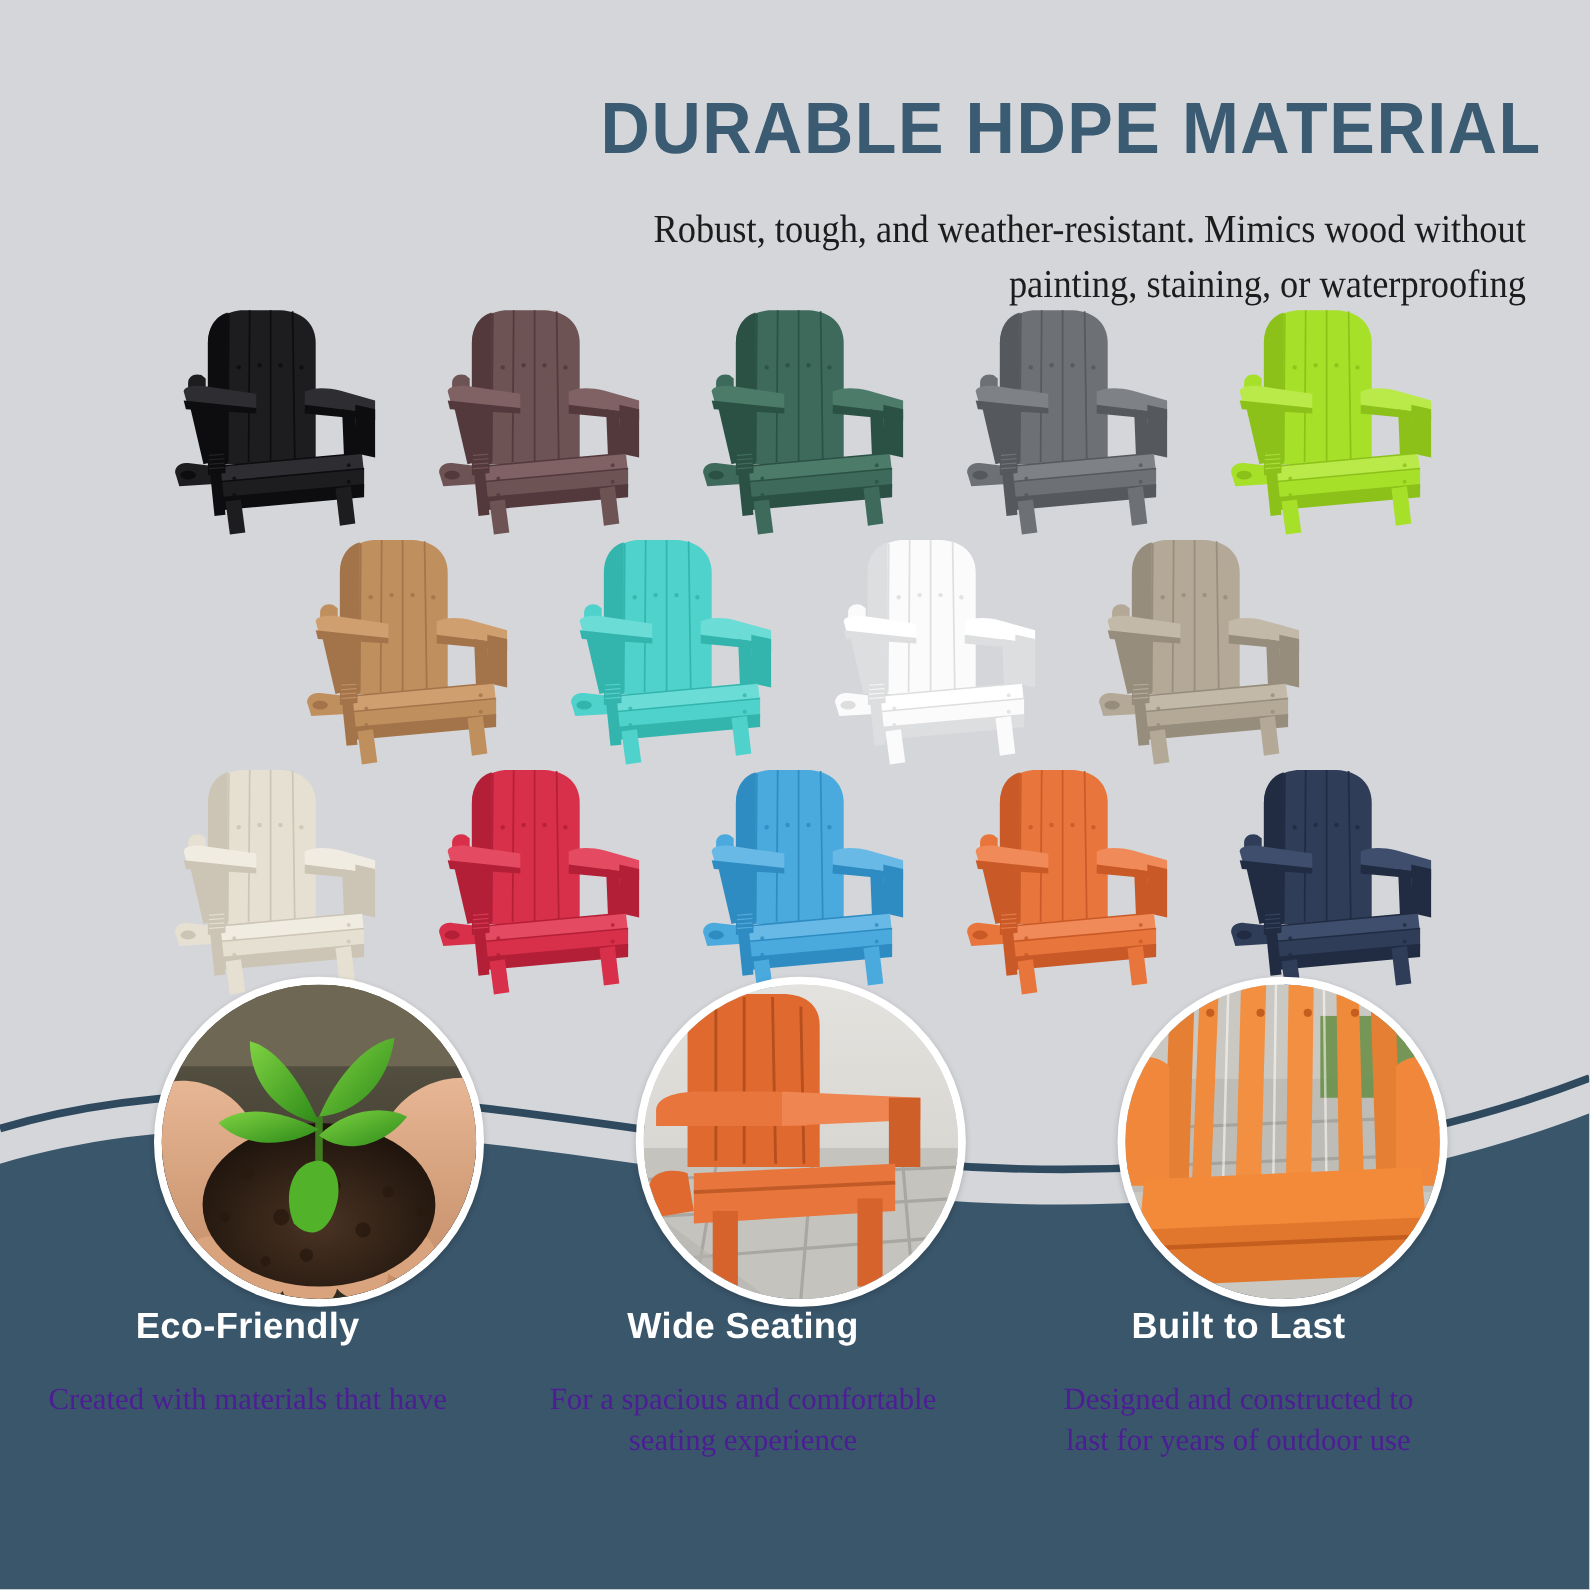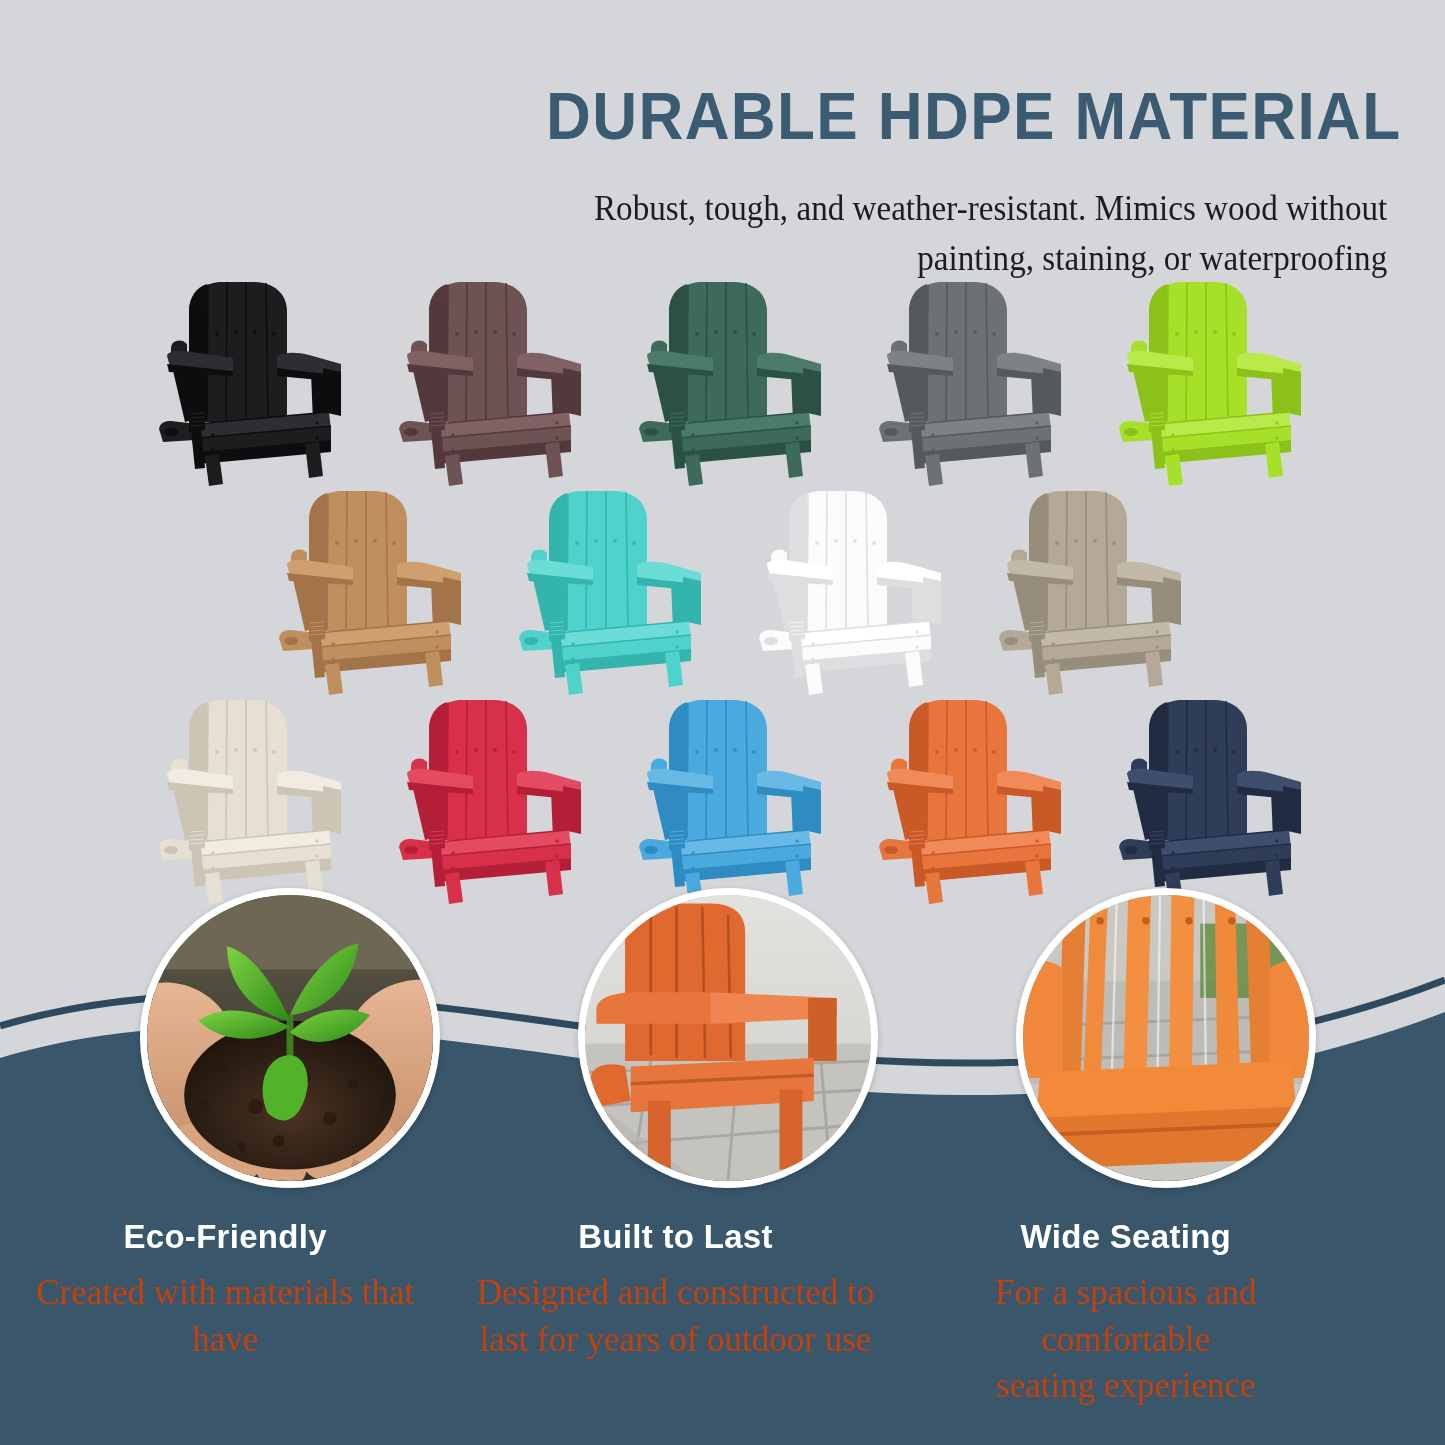--- a/index.html
+++ b/index.html
@@ -53,31 +53,31 @@
     position:absolute; width:300px; height:300px; border-radius:50%;
     border:7px solid #ffffff; overflow:hidden;
     box-shadow:0 2px 6px rgba(0,0,0,.18);
   }
   .circ svg{ display:block; width:100%; height:100%; }
   .c1{ left:140px; top:0; }
   .c2{ left:578px; top:0; }
   .c3{ left:1016px; top:0; }
 
   
-  .features{ position:absolute; left:0; top:1218px; width:1351px; display:flex; }
+  .features{ position:absolute; left:0; top:1186px; width:1351px; display:flex; }
   .feat{ flex:1; text-align:center; padding:0 22px; }
   .feat-title{
     font-family:"Liberation Sans", sans-serif;
     font-weight:700; font-size:33px; color:#ffffff;
     letter-spacing:.3px;
   }
   .feat-desc{
     font-family:"Liberation Serif", serif;
-    font-size:35px; line-height:1.33; color:#c2410c;
-    margin-top:14px;
+    font-size:28px; line-height:1.33; color:#4c1d95;
+    margin-top:30px;
   }
 </style>
 </head>
 <body style="background: rgb(212, 214, 218);">
 
 <div id="stage">
 
   <div class="header">
     <div class="title">DURABLE HDPE MATERIAL</div>
     <div class="subtitle">
@@ -1242,28 +1242,28 @@
   </div>
 
   <div class="features">
     <div class="feat">
       <div class="feat-title">Eco-Friendly</div>
       <div class="feat-desc">
         <div>Created with materials that have</div>
       </div>
     </div>
     <div class="feat">
+      <div class="feat-title">Wide Seating</div>
+      <div class="feat-desc">
+        <div>For a spacious and comfortable</div>
+        <div>seating experience</div>
+      </div>
+    </div>
+    <div class="feat">
       <div class="feat-title">Built to Last</div>
       <div class="feat-desc">
         <div>Designed and constructed to</div>
         <div>last for years of outdoor use</div>
       </div>
     </div>
-    <div class="feat">
-      <div class="feat-title">Wide Seating</div>
-      <div class="feat-desc">
-        <div>For a spacious and comfortable</div>
-        <div>seating experience</div>
-      </div>
-    </div>
   </div>
 
 </div>
 
 </body></html>

